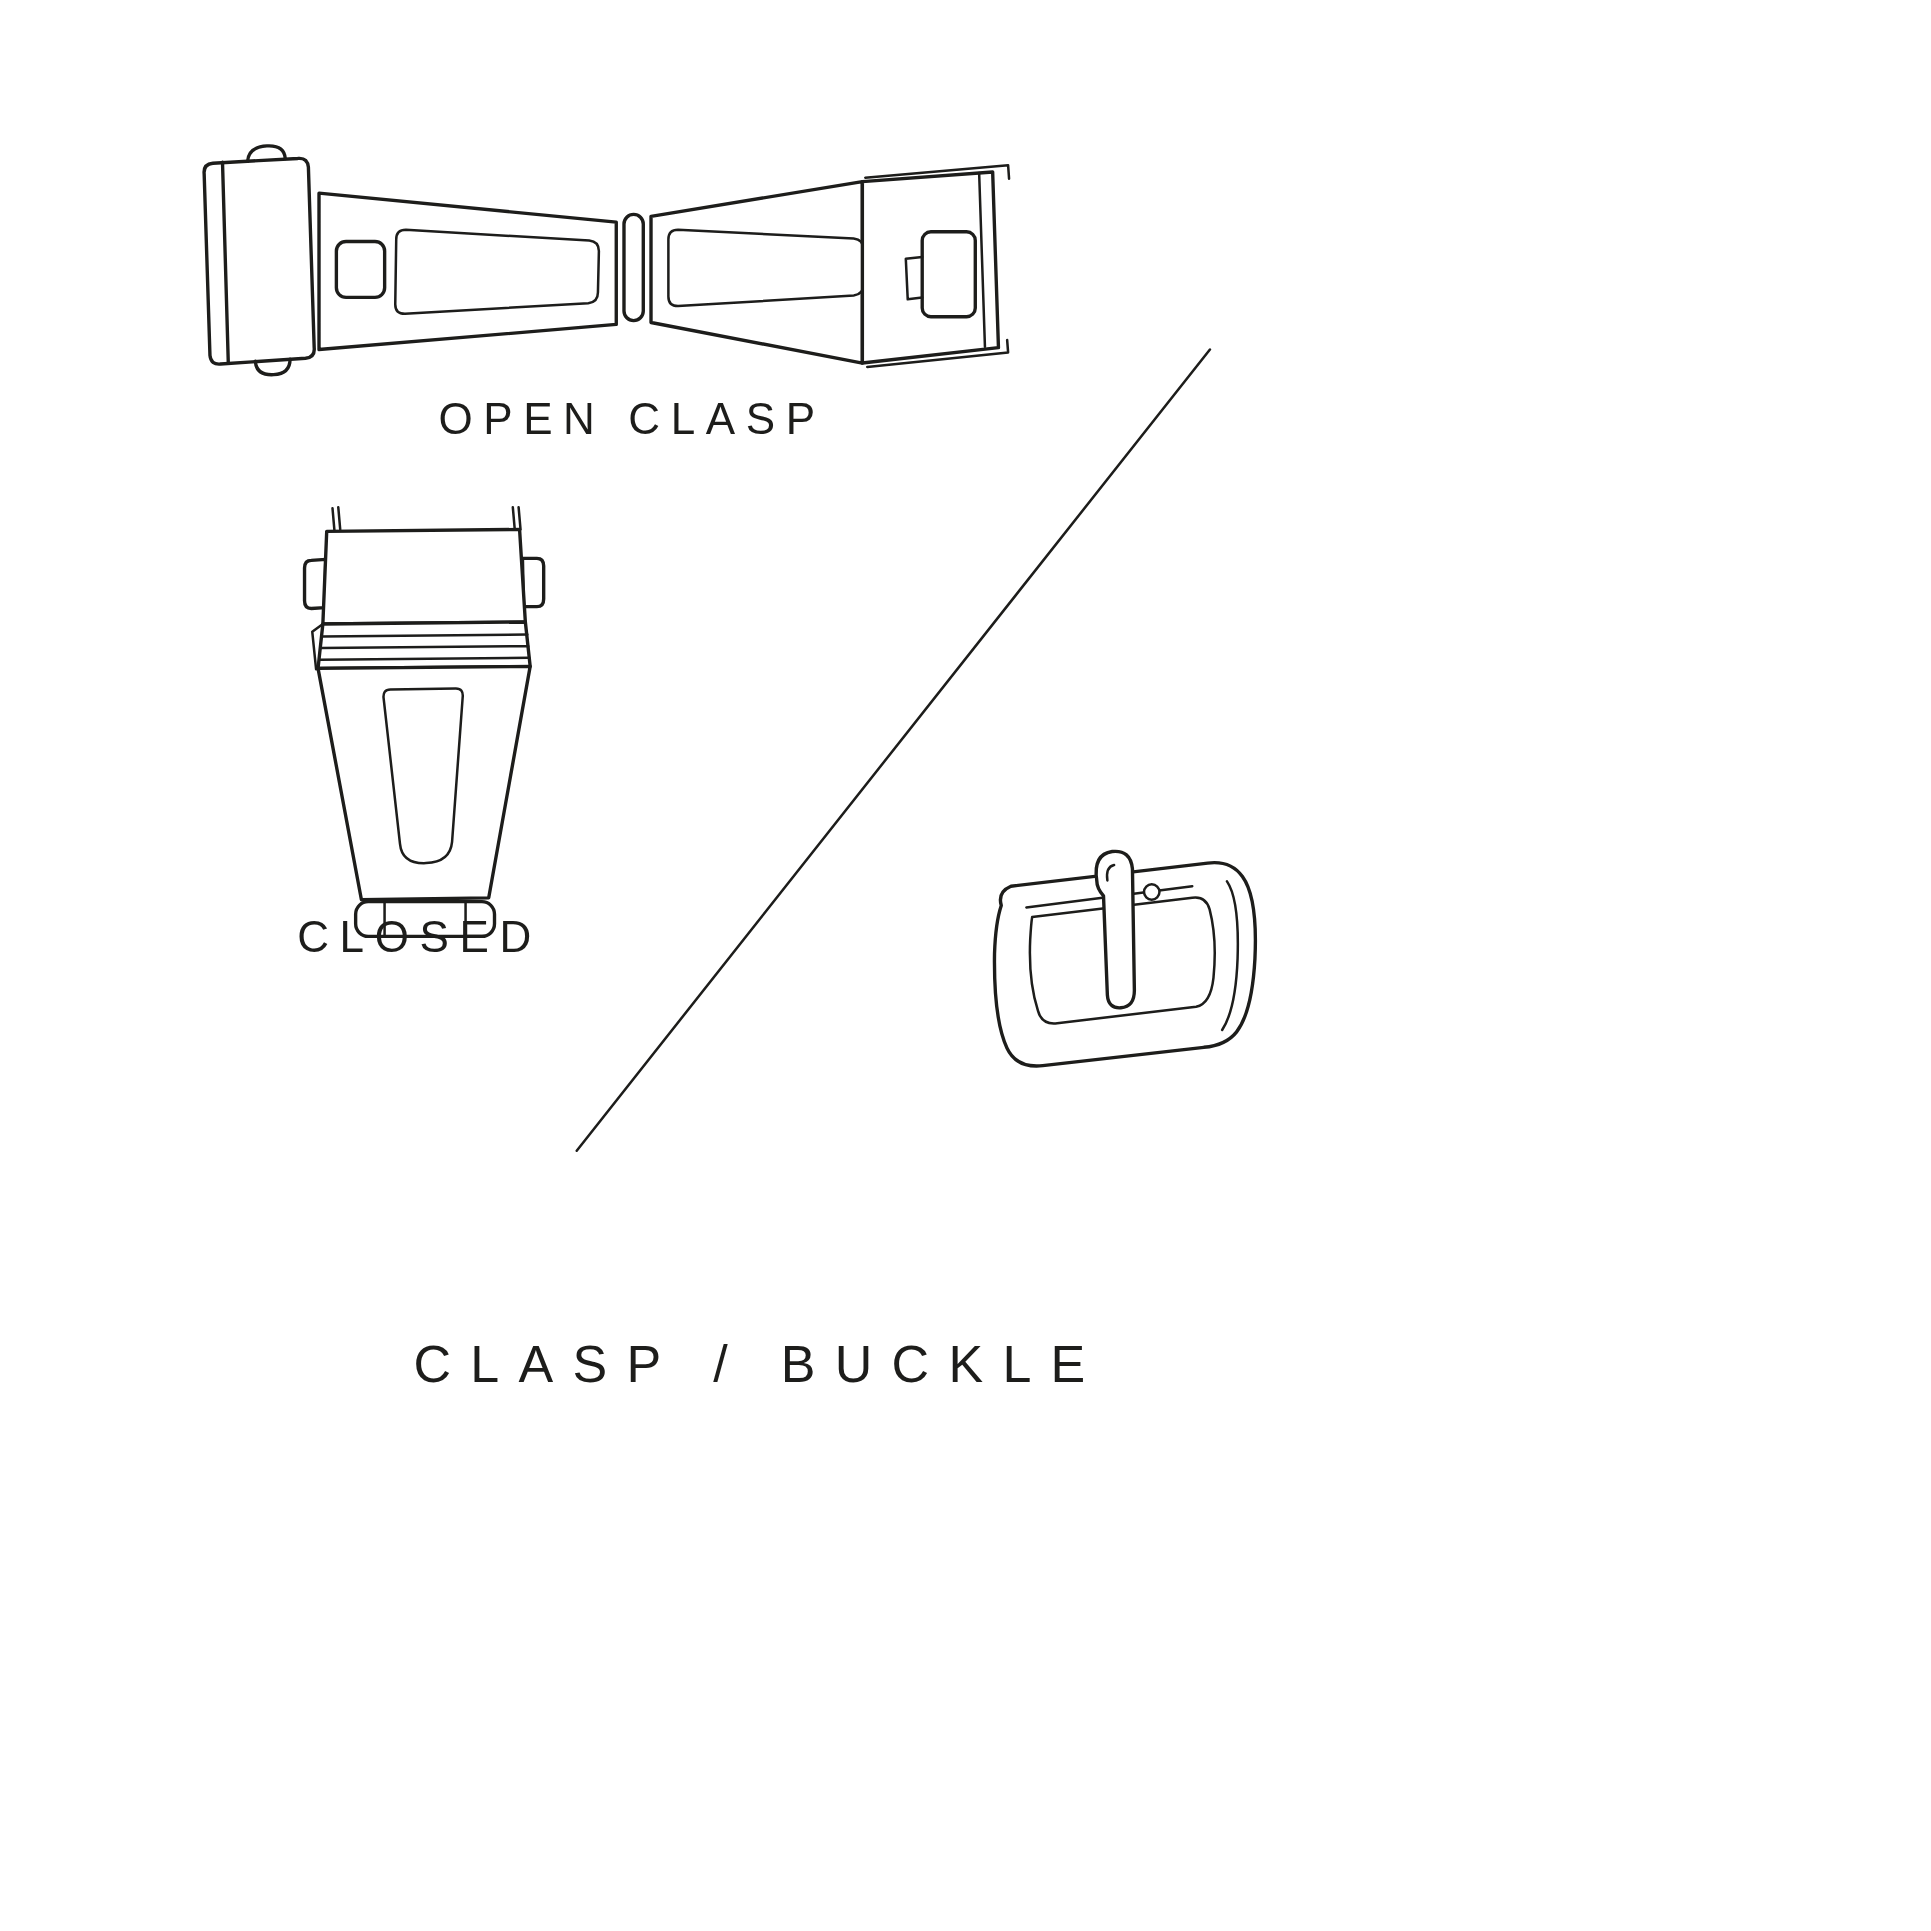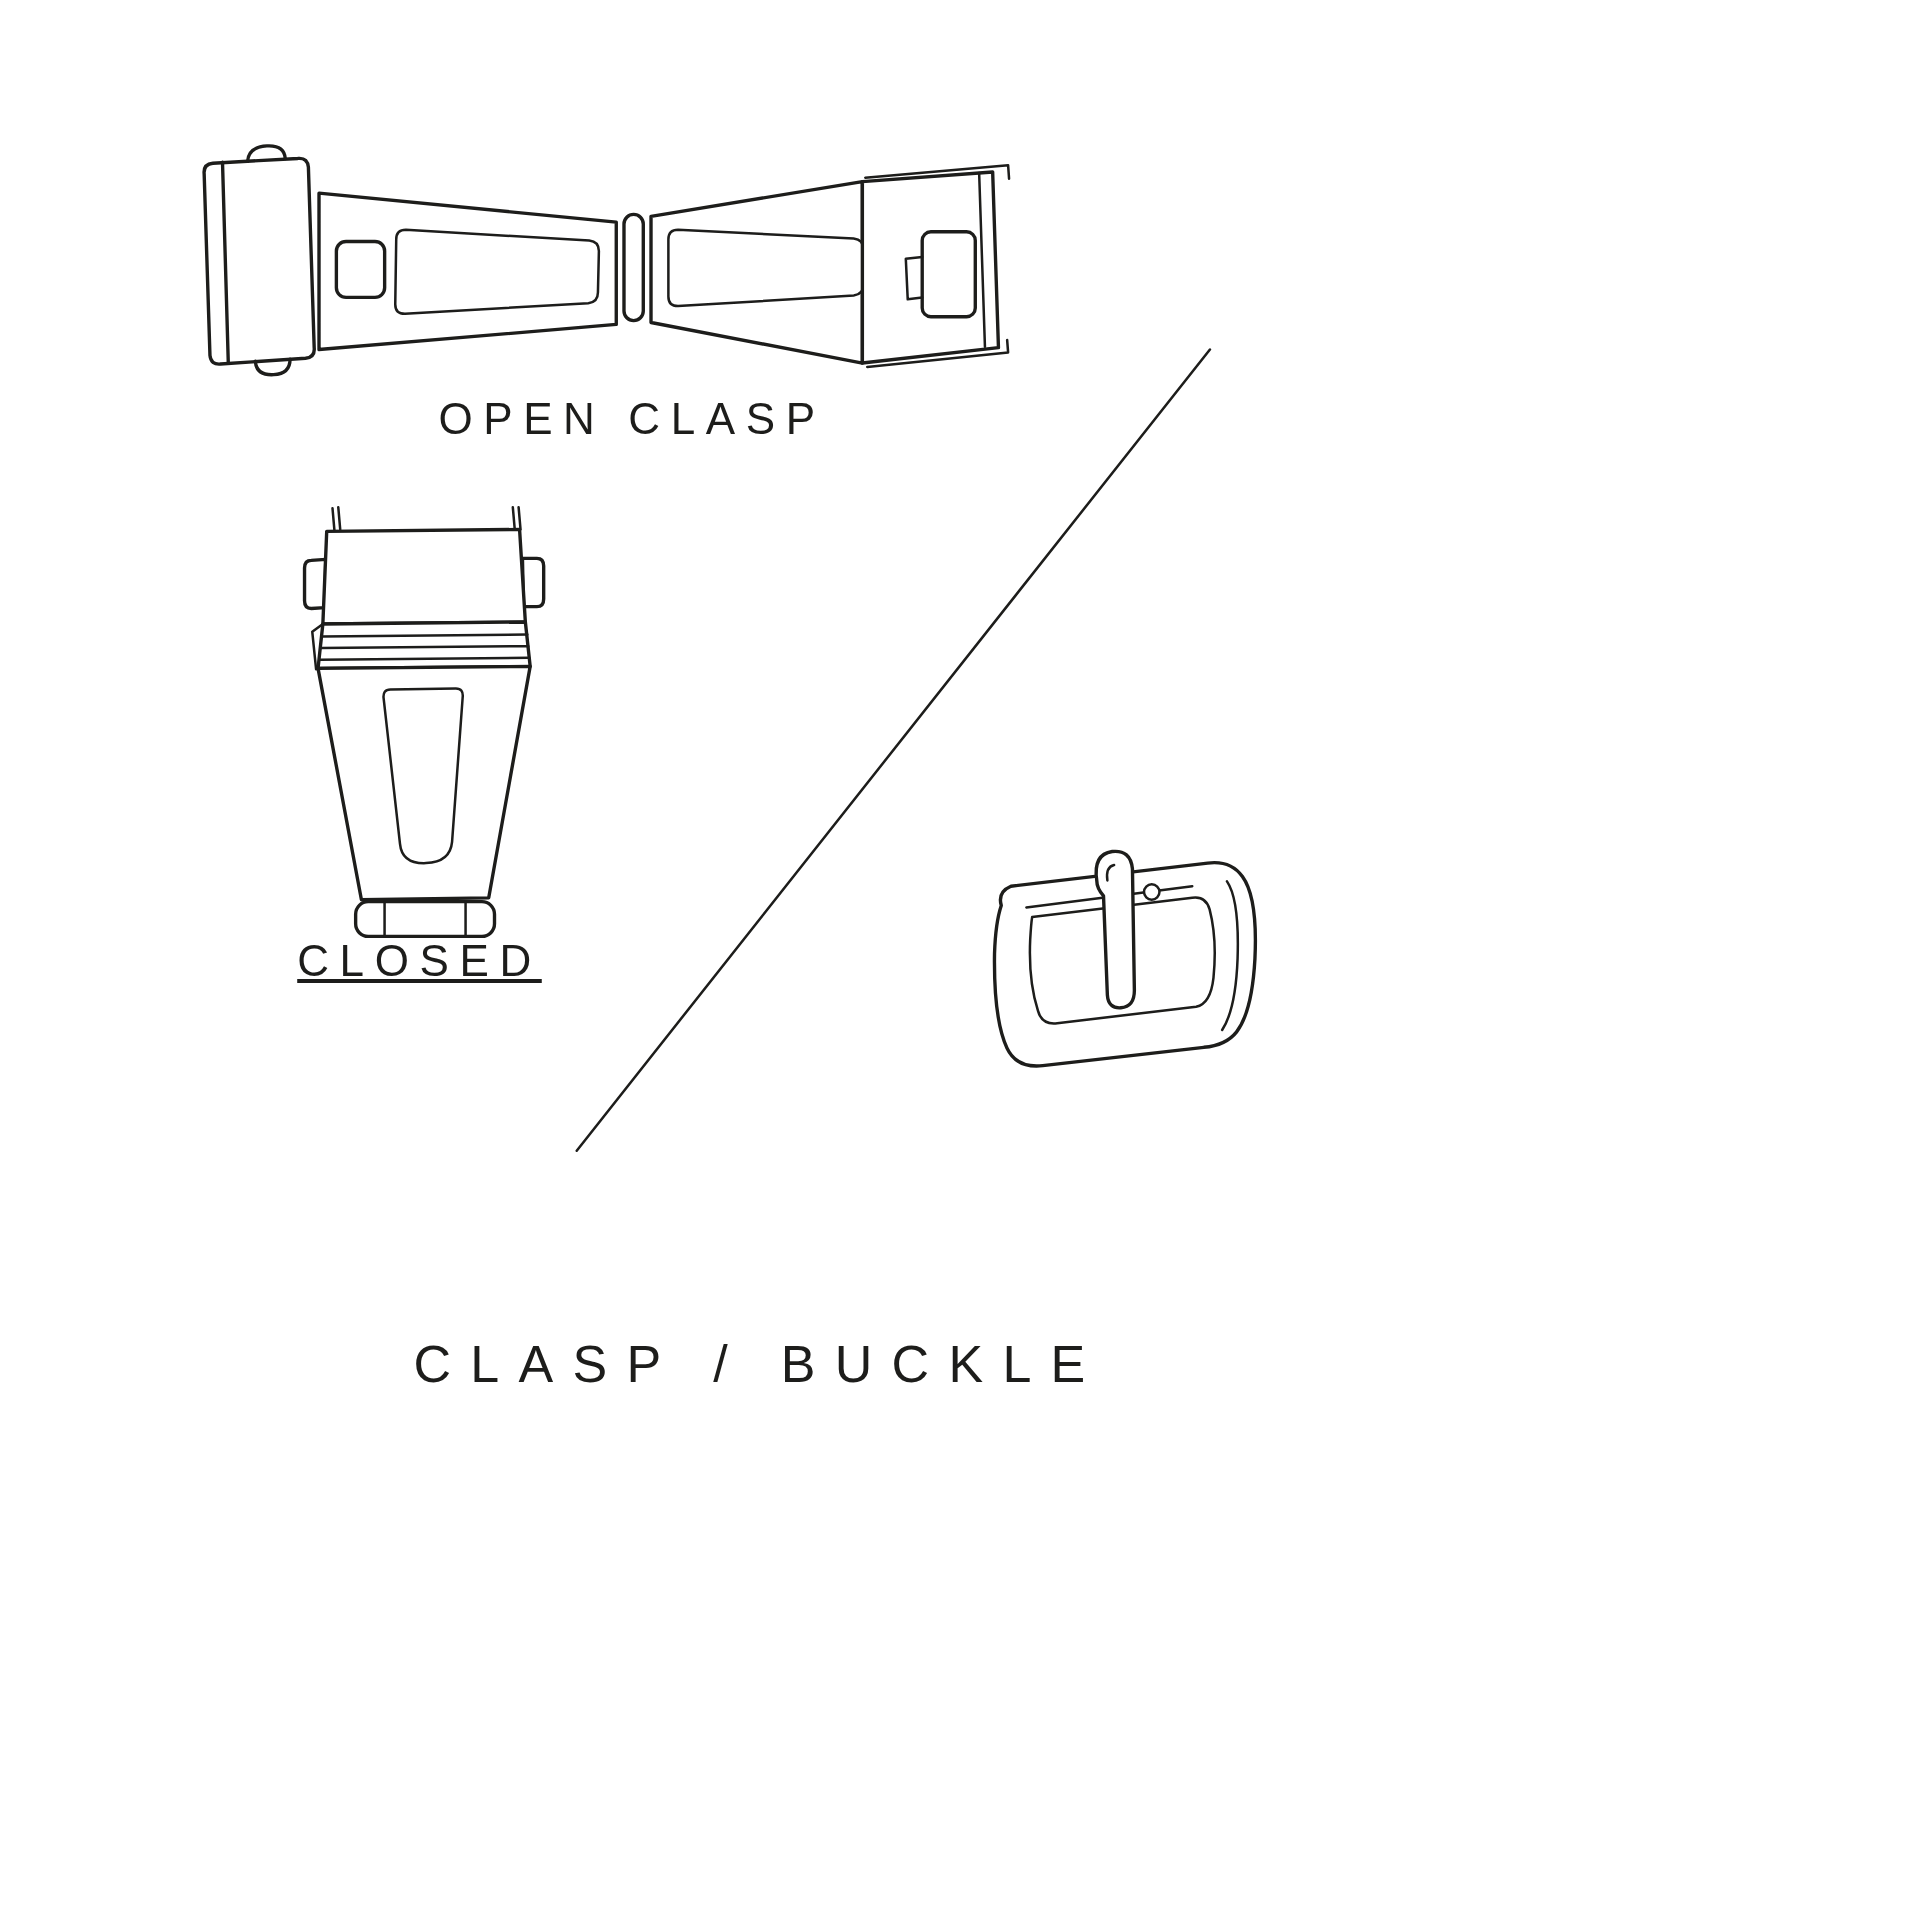--- a/index.html
+++ b/index.html
@@ -100,21 +100,21 @@
     <path class="ln thin" d="M29 161 L246 159"></path>
     <path class="ln thin" d="M32 124 L21 132 L25 171"></path>
 
     <path class="shape" d="M27 170 L247 168 L204 408 L72 410 Z"></path>
     <path class="shape thin" d="M102 192 L170 191 Q178 191 177 200 L166 350 Q164 371 139 372 Q114 373 112 352 L95 201 Q94 192 102 192 Z"></path>
 
     <rect class="shape" x="66" y="412" width="144" height="36" rx="13"></rect>
     <path class="ln thin" d="M96 413 L96 447 M180 413 L180 447"></path>
   </svg>
 
-  <div class="caption caption-small" style="left:130px; top:936px; width:579px;text-decoration:underline;">CLOSED</div>
+  <div class="caption caption-small" style="left:130px; top:912px; width:579px;">CLOSED</div>
 
   <svg class="illus" style="left:541px; top:328px;" width="695" height="850" viewBox="0 0 720 880">
     <line class="ln thin" x1="693" y1="22" x2="37" y2="852"></line>
   </svg>
 
   <svg class="illus" style="left:951px; top:838px;" width="333" height="272" viewBox="0 0 345 282">
 
     <path class="shape" d="M52 70 Q48 56 62 50 L266 26 Q290 23 302 40 Q318 62 315 125 Q312 180 296 201 Q285 215 262 217 L95 236 Q68 239 58 218 Q44 188 45 120 Q46 88 52 70 Z"></path>
 
     <path class="ln thin" d="M286 45 Q299 64 297 125 Q295 178 281 199"></path>

